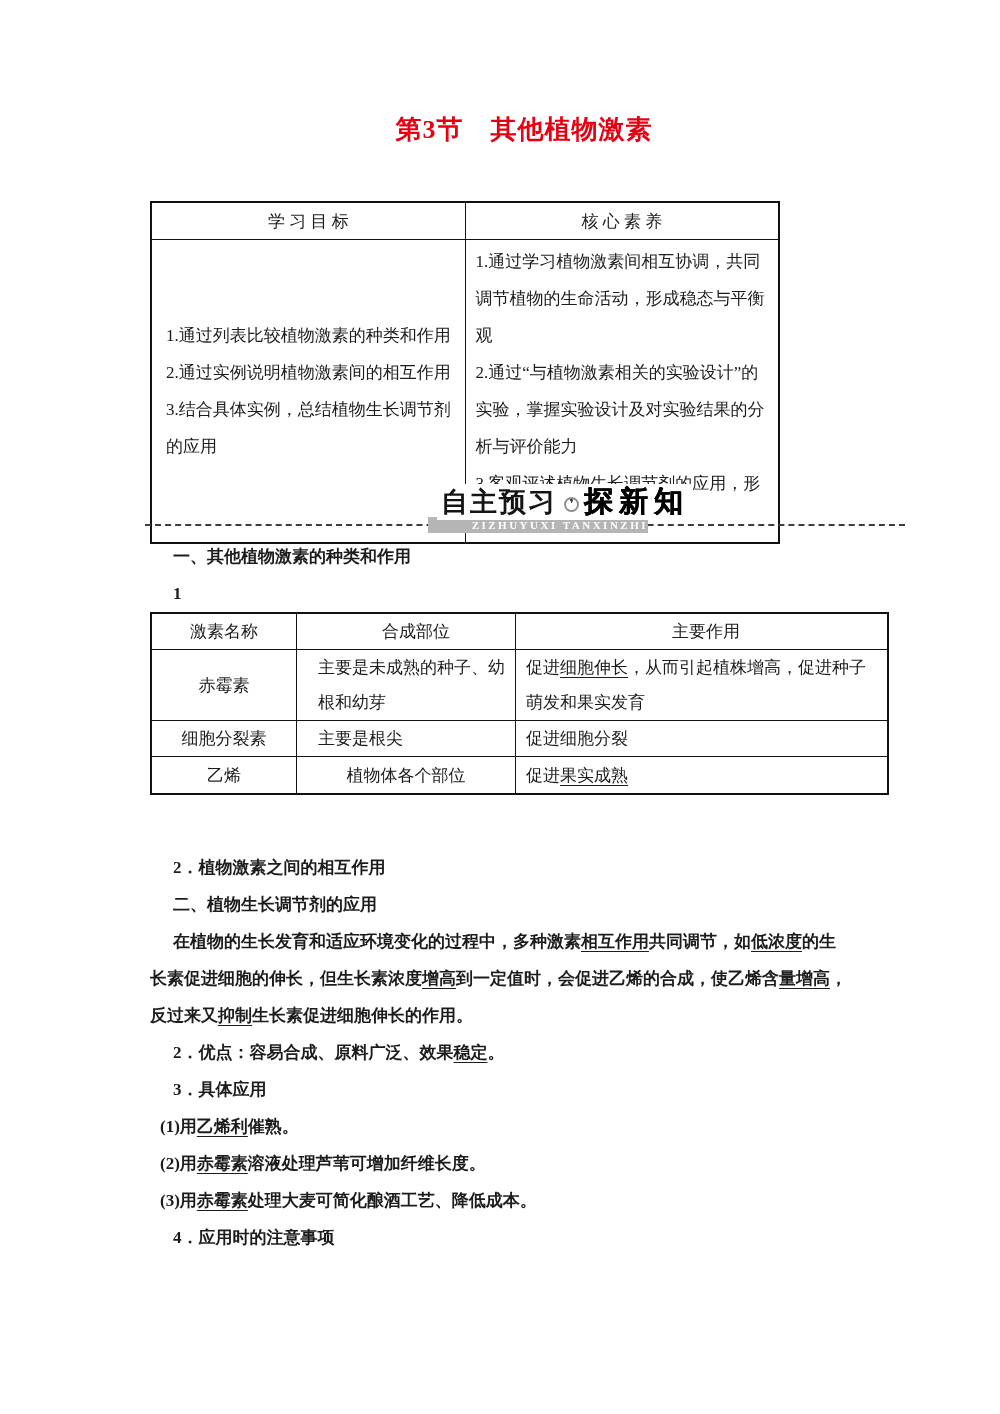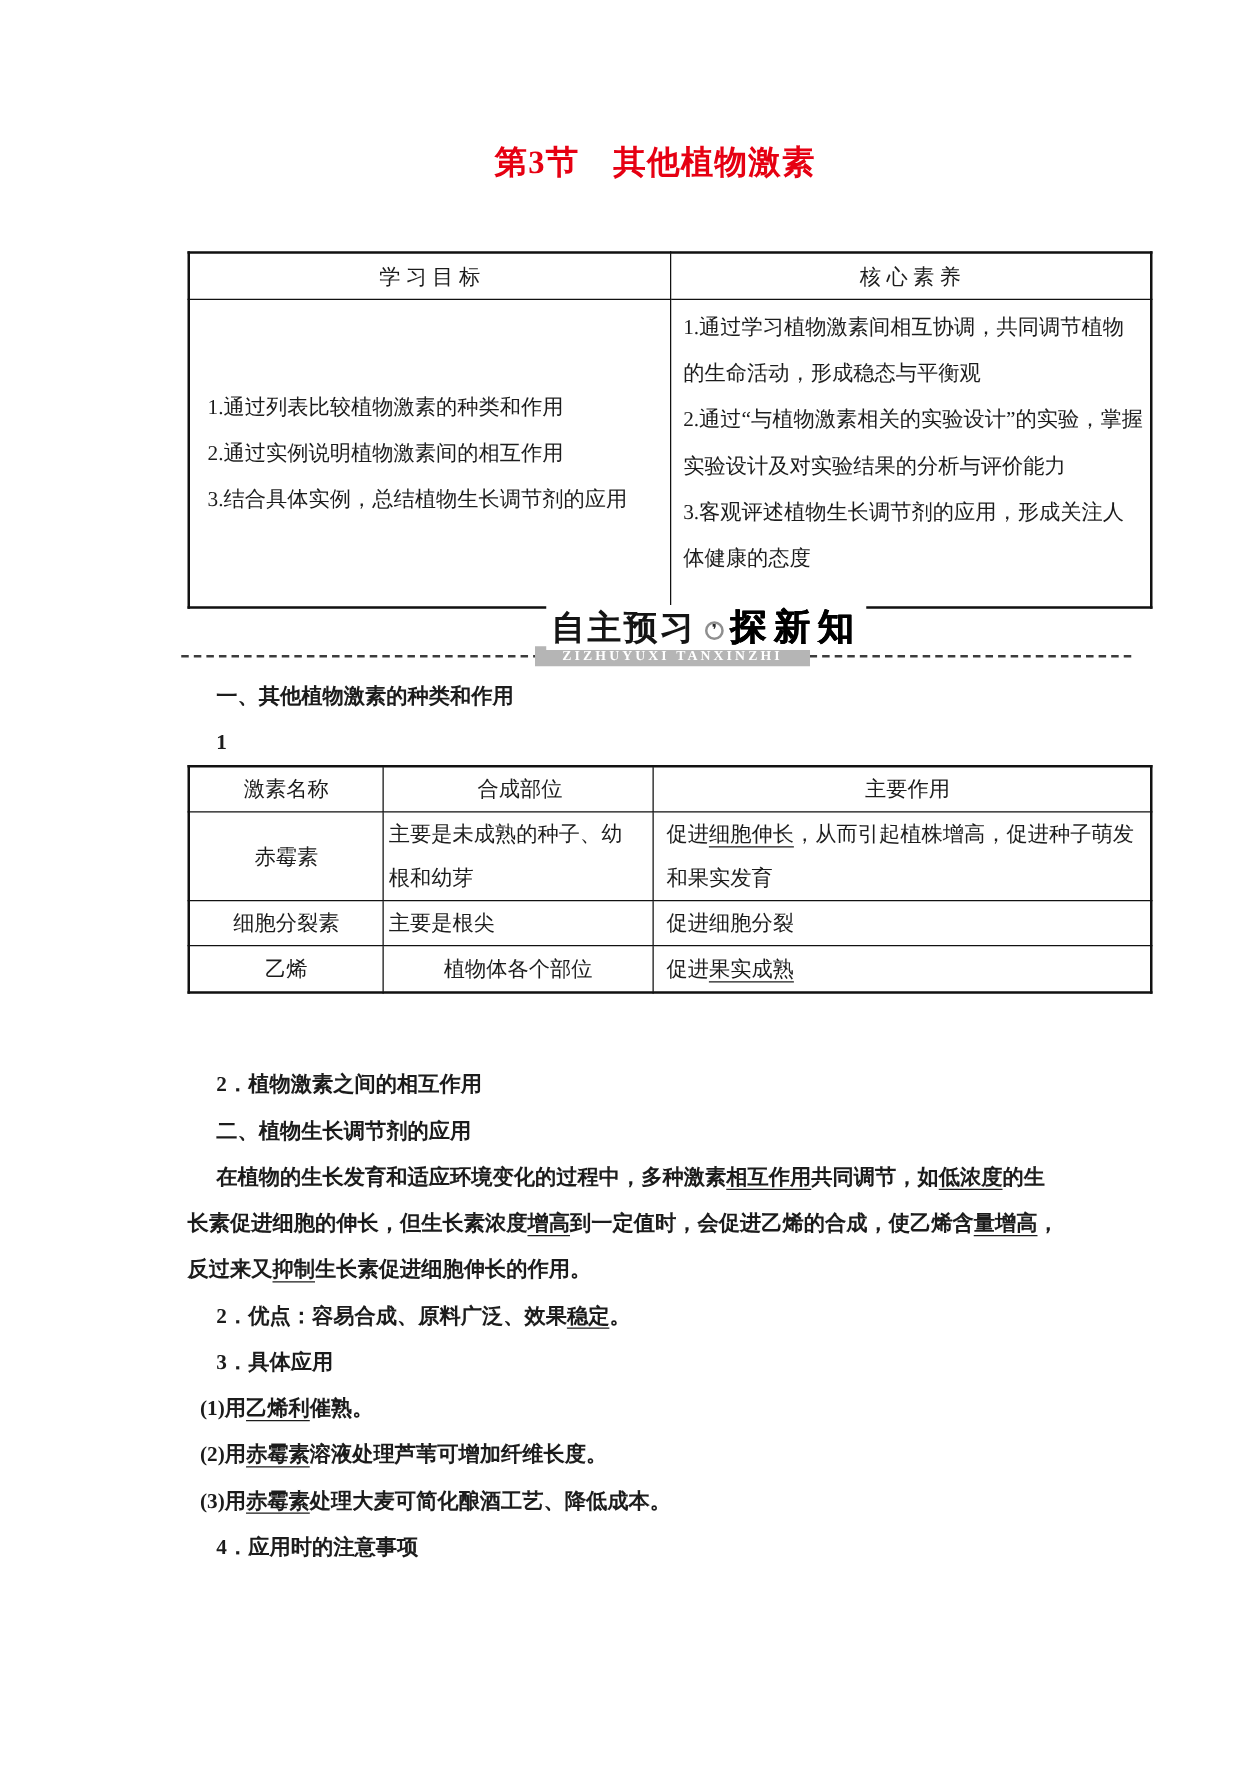--- a/index.html
+++ b/index.html
@@ -11,51 +11,51 @@
 
   
   .doc-title {
     position:absolute; top:112px; left:0; width:1000px;
     text-align:center; transform:translateX(24px);
     font-size:26px; font-weight:bold; color:#e60012; letter-spacing:1px;
   }
 
   
   table { border-collapse:collapse; table-layout:fixed; font-size:17px; color:#1c1c1c; }
-  .t1, .t2 { position:absolute; left:150px; width:772px; border:2px solid #111; }
+  .t1, .t2 { position:absolute; left:150px; width:630px; border:2px solid #111; }
   .t1 th, .t1 td, .t2 th, .t2 td { border:1px solid #111; }
   th { font-weight:normal; }
 
   .t1 { top:201px; }
   .t1 th { height:34px; text-align:center; }
   .t1 .obj-left  { width:350px; vertical-align:middle; padding:6px 10px 6px 14px; height:233px; }
   .t1 .obj-right { width:348px; vertical-align:top;    padding:3px 4px 3px 10px; }
   .obj-item { line-height:37px; text-align:left; }
 
   .t2 { top:612px; }
   .t2 th { height:33px; text-align:center; }
   .t2 td { line-height:35px; padding:0 8px; }
   .t2 .c1 { width:142px; text-align:center; vertical-align:middle; }
-  .t2 .c2 { width:196px; padding-left:4px; }
+  .t2 .c2 { width:196px; padding-left:21px; }
   .t2 .c3 { width:360px; padding-left:10px; }
   .t2 .row-1 td { height:70px; }
   .t2 .row-2 td, .t2 .row-3 td { height:34px; }
   .t2 .row-4 td { height:36px; }
   .t2 .center { text-align:center; padding-left:8px;margin-left:12px; }
 
   
   .banner { position:absolute; left:145px; top:484px; width:760px; height:50px; }
   .banner-dash {
     position:absolute; top:40px; left:0; right:0; height:0;
     border-top:2px dashed #3c3c3c; z-index:1;
   }
   .banner-bar {
     position:absolute; top:33px; left:283px; width:220px; height:16px;
     background:#b5b5b5; color:#ffffff; z-index:2;
-    text-align:center; line-height:16px; font-size:11px; letter-spacing:2.5px;
+    text-align:right; line-height:16px; font-size:11px; letter-spacing:2.5px;
     font-weight:bold; font-family:"Liberation Serif",serif;
   }
   .banner-title {
     position:absolute; top:0; left:292px; height:36px; z-index:3;
     display:flex; align-items:center; background:#ffffff; padding:0 4px;
     font-family:"Liberation Sans","DejaVu Sans",sans-serif;
     justify-content:space-between;
   }
   .bt-left  { font-size:27px; font-weight:bold; letter-spacing:2px; color:#141414; }
   .bt-icon  {

